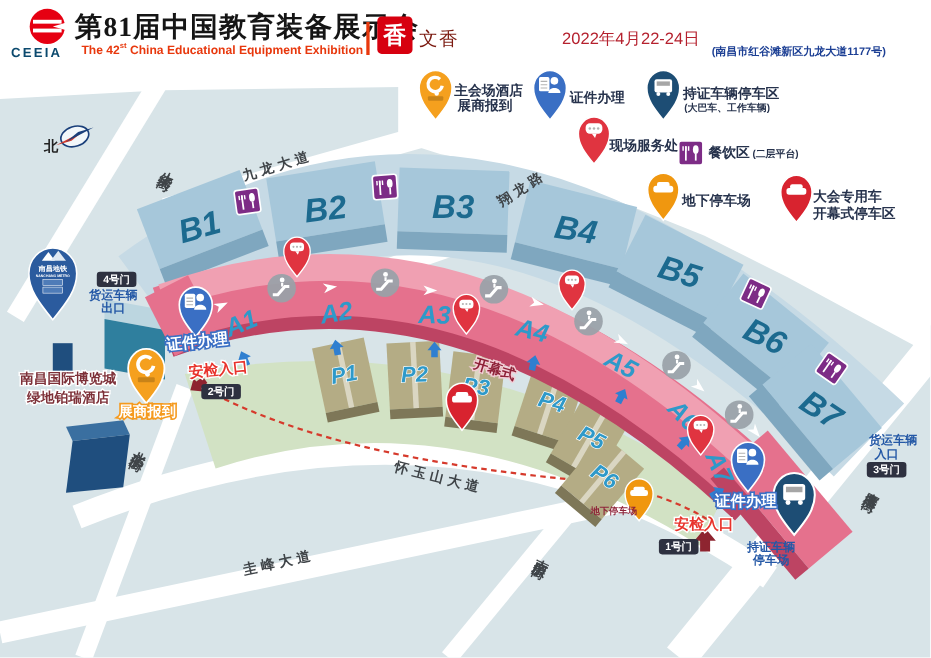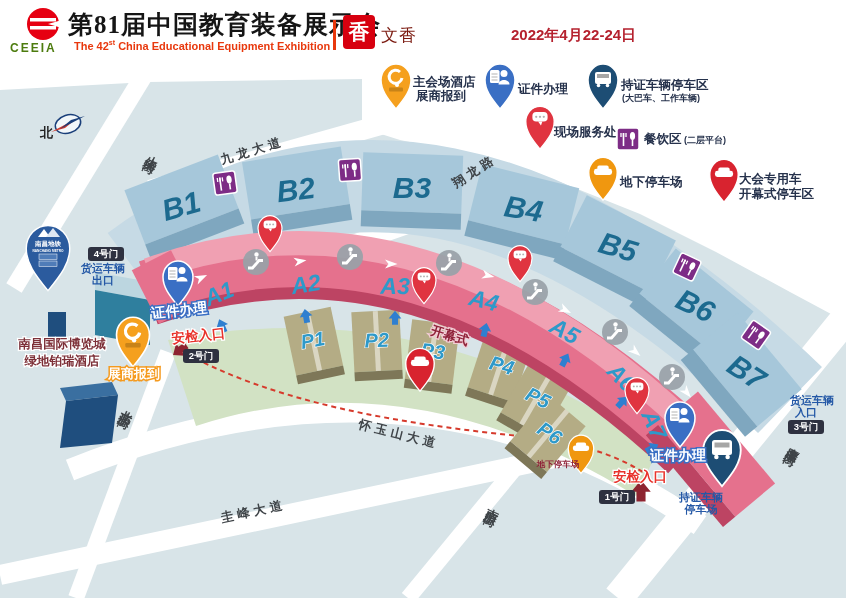--- a/index.html
+++ b/index.html
@@ -1,31 +1,31 @@
 <!DOCTYPE html>
 <html><head>
 <meta charset="utf-8">
 <style>
   html,body{margin:0;padding:0;background:#fff;}
   #canvas{position:relative;width:846px;height:598px;background:#fff;overflow:hidden;
           font-family:"Liberation Sans",sans-serif;}
   #mapsvg{position:absolute;left:0;top:0;}
   
   .hdr{position:absolute;z-index:5;}
-  .logo-acronym{position:absolute;left:10px;top:41px;font-size:12px;font-weight:900;color:#4d7c0f;letter-spacing:2px;}
+  .logo-acronym{position:absolute;left:10px;top:41px;font-size:12px;font-weight:900;color:#0c4a6e;letter-spacing:2px;}
   .title-cn{position:absolute;left:68px;top:8px;font-size:25px;font-weight:900;color:#151515;
             font-family:"Liberation Serif","DejaVu Serif",serif;letter-spacing:1px;white-space:nowrap;}
   .title-en{position:absolute;left:74px;top:39px;font-size:11px;font-weight:800;color:#e8380d;white-space:nowrap;}
   .title-en sup{font-size:7px;}
   .divider{position:absolute;left:333px;top:20px;width:3px;height:30px;background:#e8380d;}
   .seal{position:absolute;left:343px;top:15px;width:32px;height:34px;background:#d7000f;border-radius:4px;
         color:#fff;font-size:21px;font-weight:900;text-align:center;line-height:34px;
         font-family:"Liberation Serif","DejaVu Serif",serif;}
   .brand{position:absolute;left:381px;top:24px;font-size:17px;font-weight:400;color:#7b1a10;letter-spacing:1px;}
-  .date{position:absolute;left:511px;top:26px;font-size:15px;font-weight:700;color:#b5212e;white-space:nowrap;}
+  .date{position:absolute;left:511px;top:26px;font-size:15px;font-weight:400;color:#b5212e;white-space:nowrap;}
   .venue{position:absolute;left:644px;top:16px;font-size:19px;font-weight:900;color:#1c3f94;white-space:nowrap;}
   .address{position:absolute;left:647px;top:40px;font-size:10px;font-weight:700;color:#1c3f94;white-space:nowrap;}
   
   text{font-family:"Liberation Sans",sans-serif;}
   .rlbl{fill:#3f4448;font-size:12.5px;font-weight:700;letter-spacing:4px;}
   .vtext{writing-mode:vertical-rl;text-orientation:upright;letter-spacing:2px;}
   .blbl{fill:#1c6a8f;font-size:30px;font-weight:900;font-style:italic;}
   .albl{fill:#2e99c9;font-size:23px;font-weight:900;font-style:italic;}
   .plbl{fill:#2e99c9;font-size:20px;font-weight:900;font-style:italic;stroke:#fff;stroke-width:1.2px;paint-order:stroke;}
   .outblue{fill:#fff;stroke:#3a6fc4;stroke-width:3px;paint-order:stroke;font-weight:900;font-size:14px;}
@@ -430,15 +430,16 @@
     <rect x="6" y="20" width="26" height="3.5" fill="#fff"></rect>
     <polygon points="38,14 24,18 38,22" fill="#fff"></polygon>
   </svg>
   <div class="logo-acronym">CEEIA</div>
   <div class="title-cn">第81届中国教育装备展示会</div>
   <div class="title-en"><span>The 42</span><sup>st</sup><span> China Educational Equipment Exhibition</span></div>
   <div class="divider"></div>
   <div class="seal">香</div>
   <div class="brand">文香</div>
   <div class="date">2022年4月22-24日</div>
+  <div class="address">(南昌市红谷滩新区九龙大道1177号)</div>
 </div>
 
 </div>
 
 </body></html>

